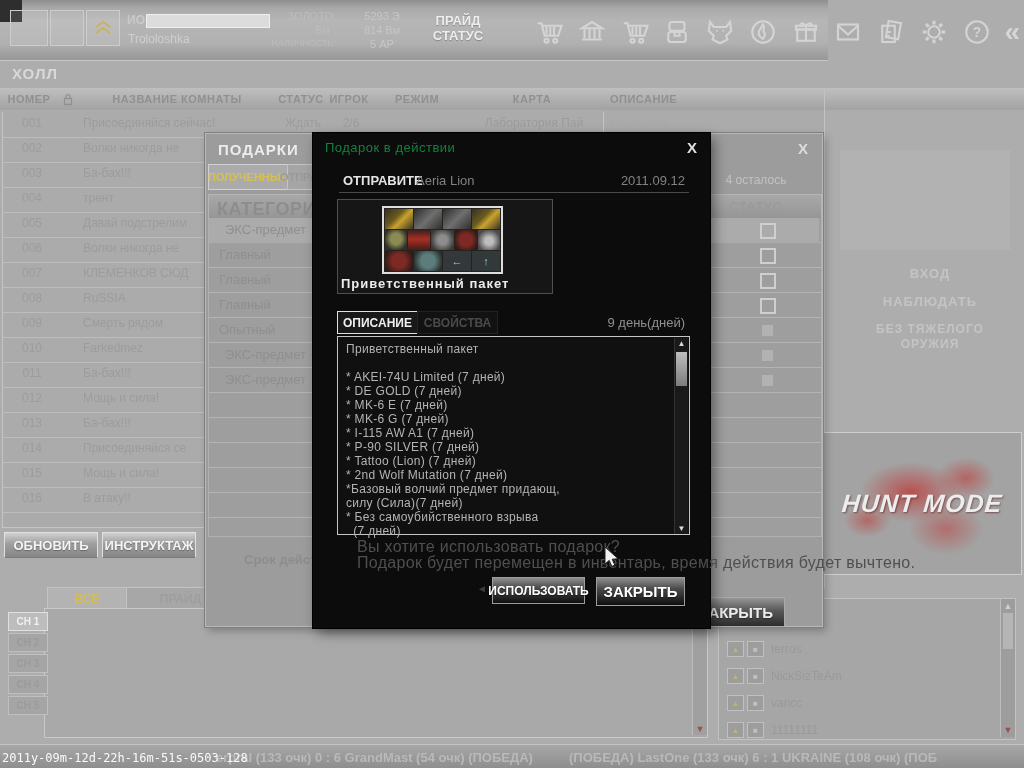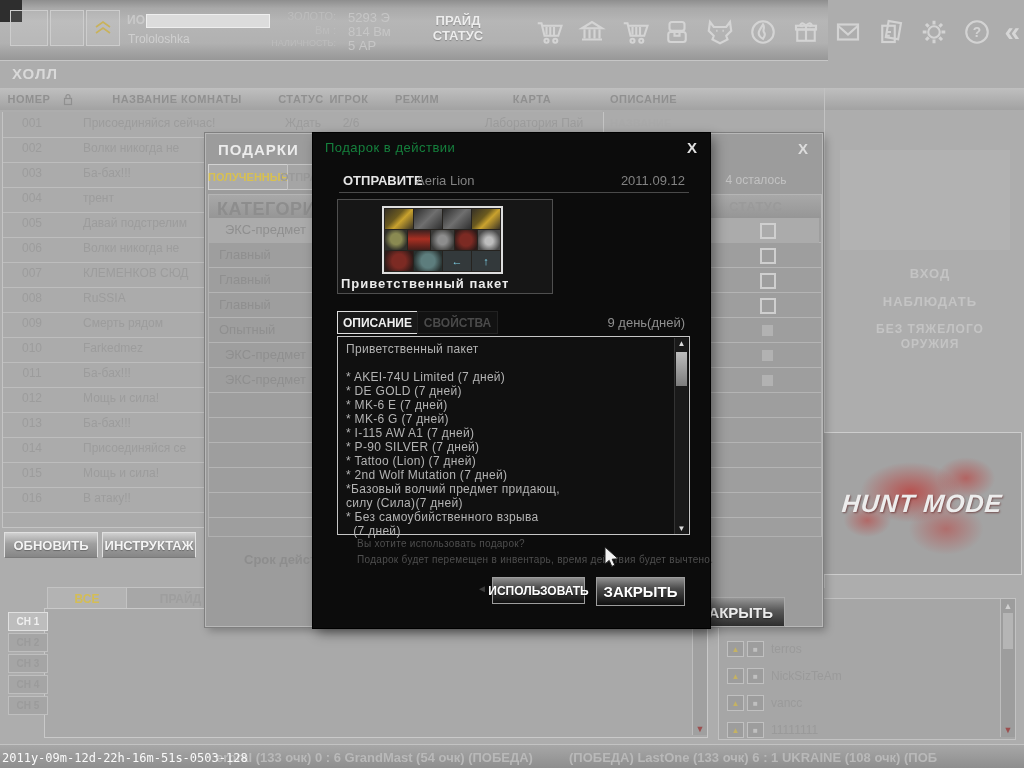--- a/index.html
+++ b/index.html
@@ -9,21 +9,21 @@
   svg{display:block}
 
   
   #topbar{left:0;top:0;width:828px;height:60px;
     background:linear-gradient(180deg,#8e8e8e 0,#a9a9a9 14%,#b6b6b6 35%,#b1b1b1 72%,#979797 100%);
     border-bottom:1px solid #c6c6c6}
   .slot{border:1px solid #cdcdcd;background:rgba(255,255,255,.10)}
   .tb-label{color:#c9c9c9;font-weight:bold;font-size:12px}
   .tb-sub{color:#cfcfcf;font-size:12px}
   .cur-lab{color:#bcbcbc;font-size:11px;text-align:right}
-  .cur-val{color:#c6c6c6;font-size:13px;text-align:left}
+  .cur-val{color:#c6c6c6;font-size:11px;text-align:center}
   #pride{color:#ededed;font-weight:bold;font-size:13px;line-height:15px;text-align:center;
     text-shadow:0 1px 1px rgba(0,0,0,.25);cursor:default}
   #topicons{display:flex;justify-content:space-between;align-items:center}
   .ticon{width:30px;height:30px;opacity:.95}
   .ticon svg{stroke:#d6d6d6;fill:none;stroke-width:1.7}
   .gl{color:#d6d6d6;font-weight:bold}
 
   
   #holl{color:#d9d9d9;font-weight:bold;font-size:15px;letter-spacing:1px}
   .hcell{position:absolute;top:88px;height:22px;display:flex;align-items:center;justify-content:center;
@@ -135,21 +135,21 @@
     font-weight:bold;font-size:12px}
   #mtab-desc{left:24px;border:1px solid #e0e0e0;background:#191919;color:#f0f0f0}
   #mtab-prop{left:104px;border:1px solid #222;background:#121212;color:#4a4a4a}
   #mdur{position:absolute;left:252px;top:182px;width:120px;text-align:right;color:#8f8f8f;font-size:13px}
   #mdesc{position:absolute;left:24px;top:203px;width:353px;height:199px;border:1px solid #c6c6c6;
     background:#101010;box-sizing:border-box;padding:5px 20px 0 8px}
   .dl{color:#b3b3b3;font-size:12px;line-height:14px;letter-spacing:.3px;white-space:pre;height:14px}
   #msb{position:absolute;right:1px;top:1px;width:13px;height:196px;background:#1a1a1a;border-left:1px solid #333}
   #msb .up,#msb .dn{position:absolute;left:0;width:13px;text-align:center;color:#dcdcdc;font-size:8px}
   #msb .thumb{position:absolute;left:1px;top:14px;width:11px;height:34px;background:linear-gradient(#bdbdbd,#7d7d7d)}
-  .confirm{position:absolute;color:#4f4f4f;font-size:10px;white-space:nowrap;letter-spacing:.3px}
+  .confirm{position:absolute;color:#4f4f4f;font-size:16px;white-space:nowrap;letter-spacing:.3px}
   .mbtn{position:absolute;top:444px;background:linear-gradient(#8f8f8f,#4a4a4a 40%,#0f0f0f);
     border:1px solid #9d9d9d;color:#fff;font-weight:bold;display:flex;align-items:center;justify-content:center;
     text-shadow:0 1px 1px rgba(0,0,0,.5);cursor:default}
   #marrow{position:absolute;left:164px;top:450px;color:#3c3c3c;font-size:10px}
 
   #cursor{left:604px;top:546px;z-index:40}
 </style>
 </head>
 <body>
 

